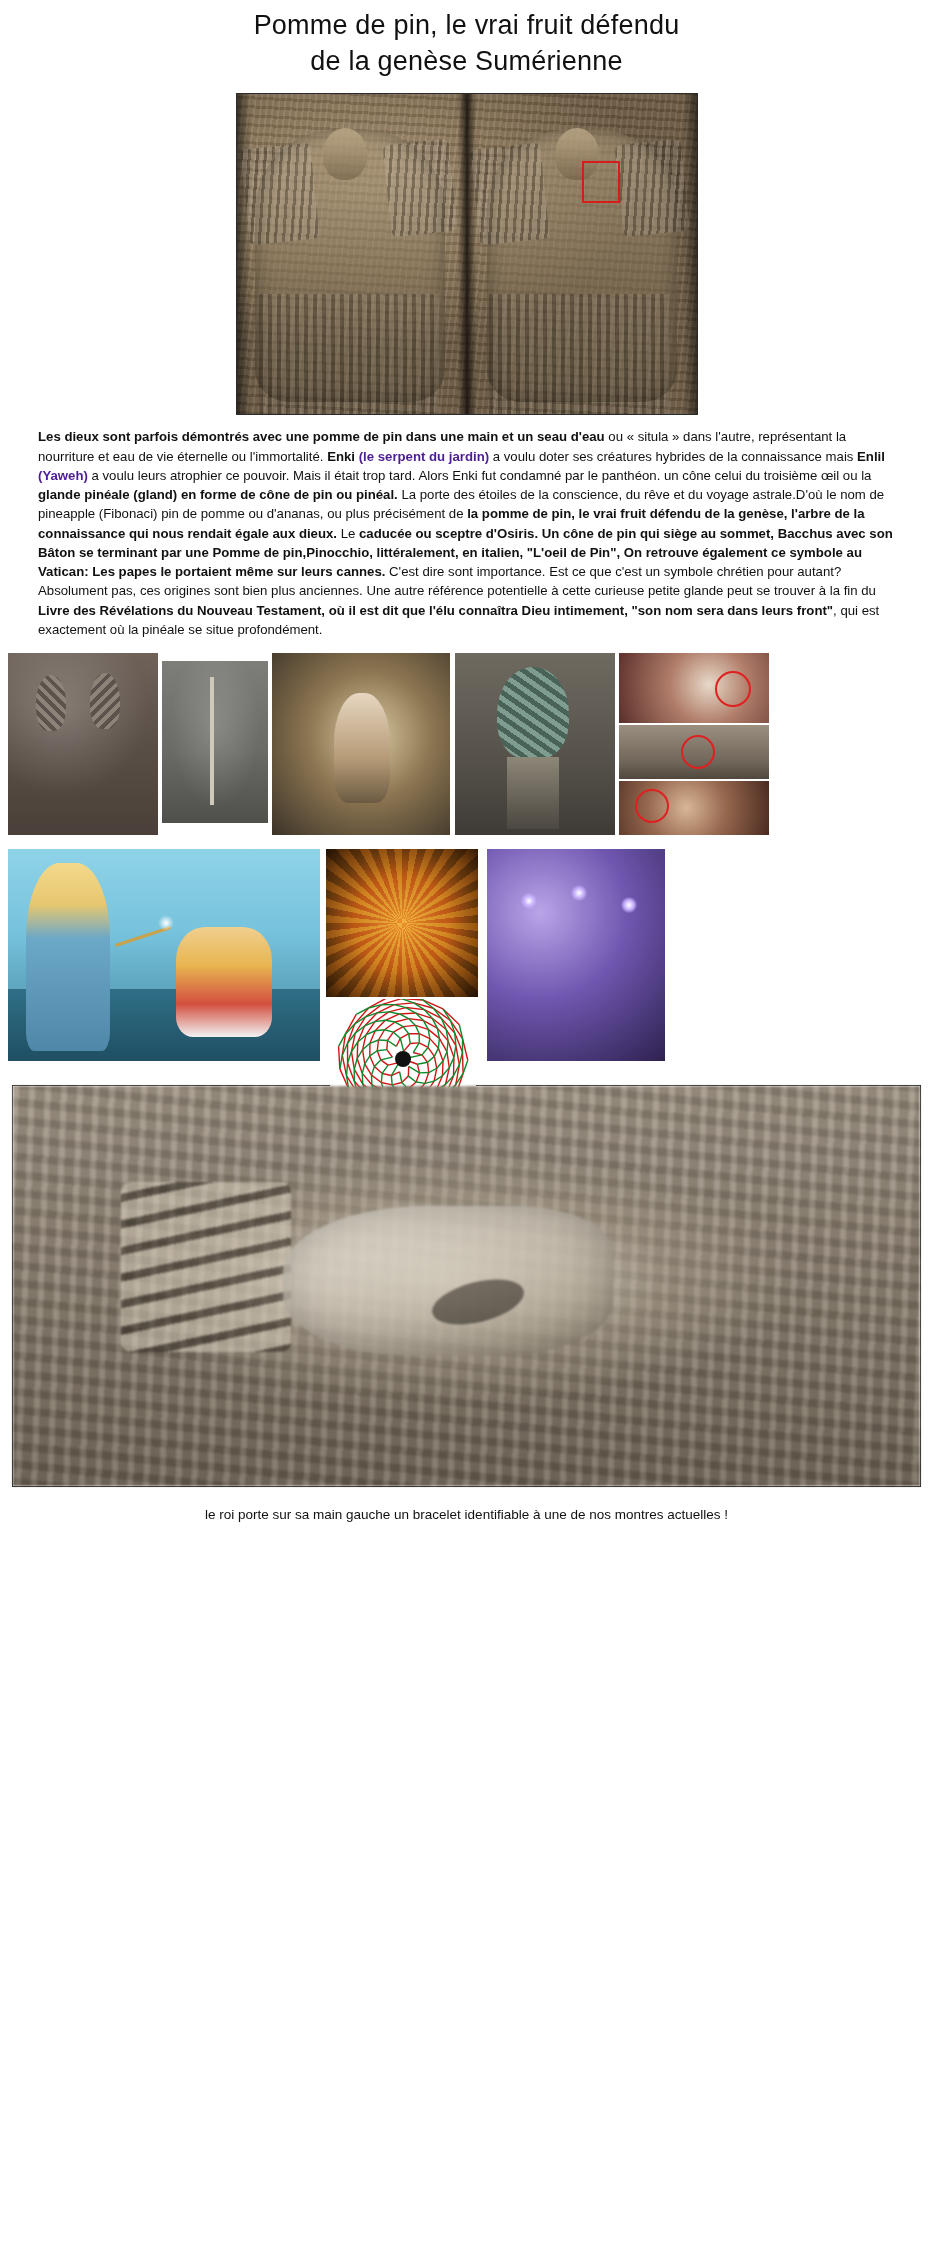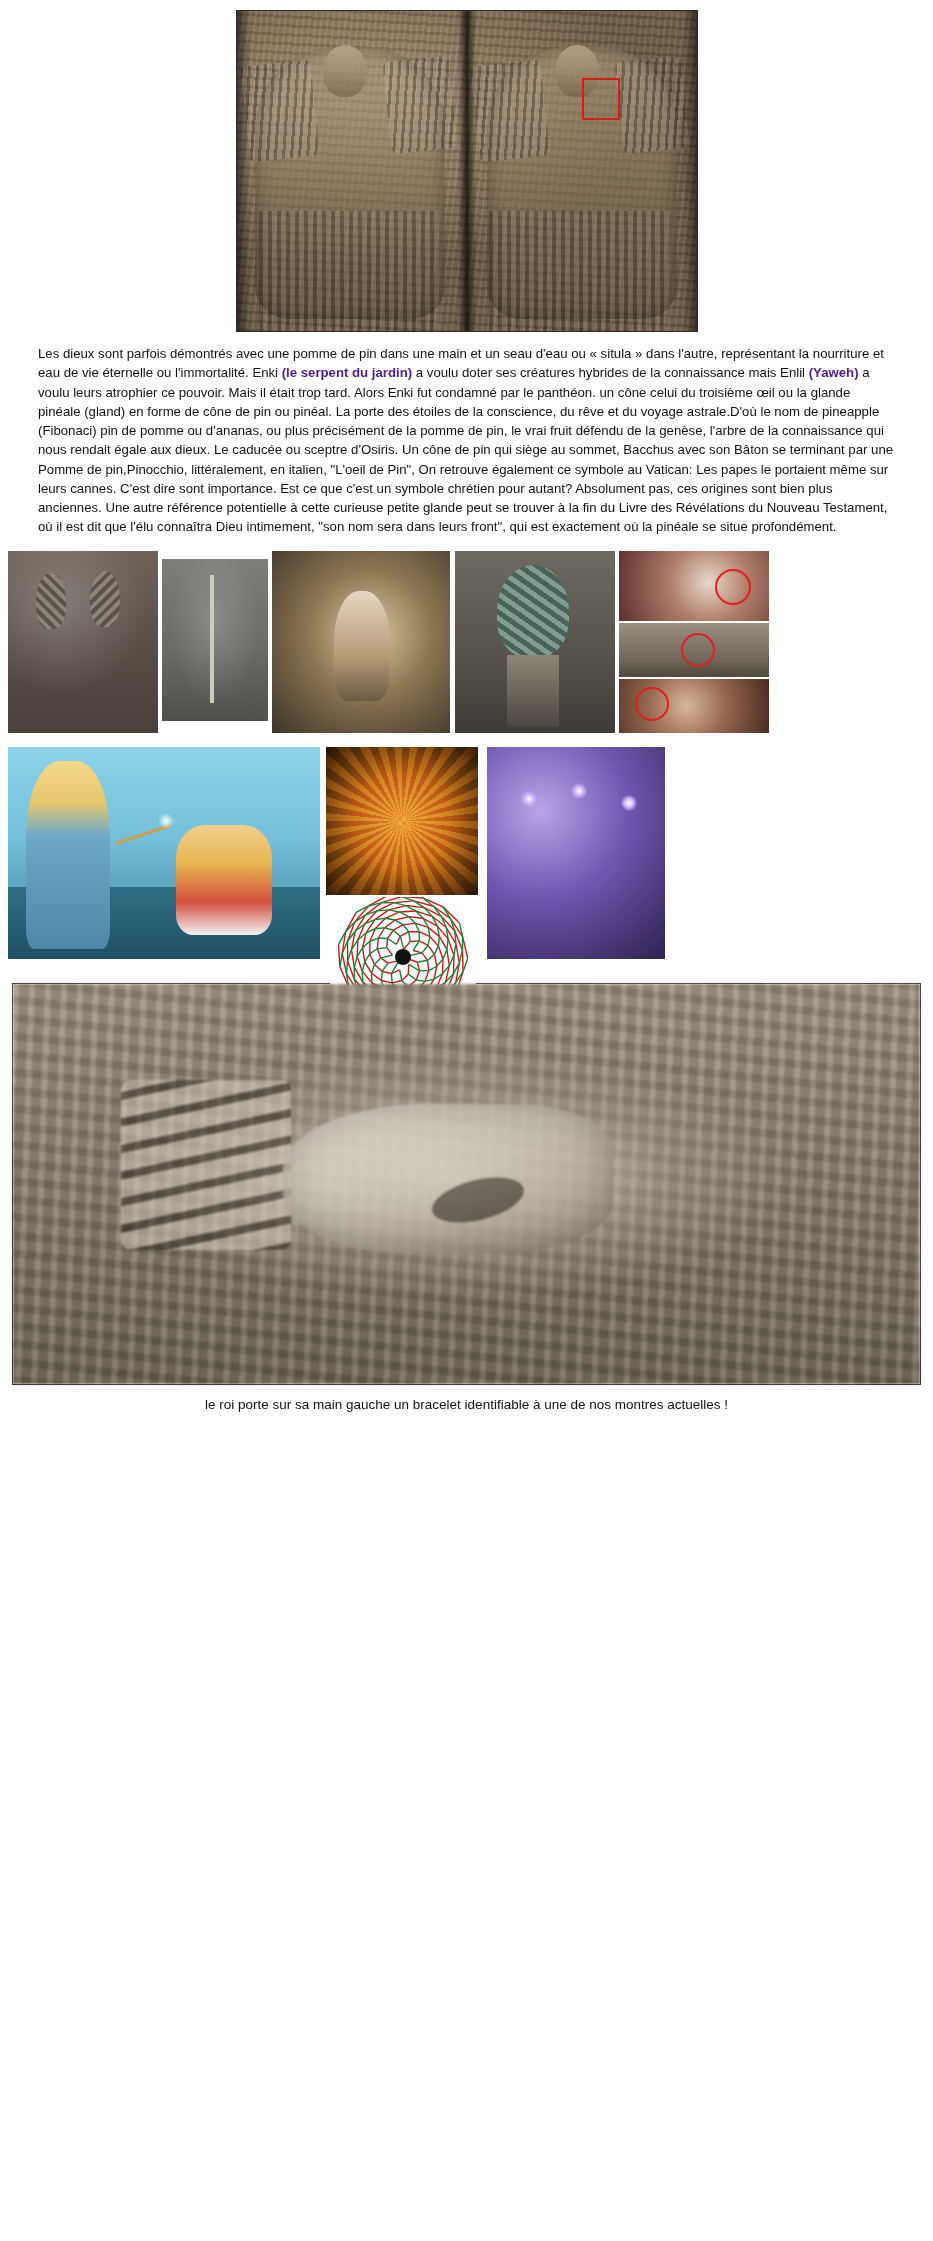--- a/index.html
+++ b/index.html
@@ -97,21 +97,21 @@
   }
 
   
   .body-text {
     margin: 12px 38px 0 38px;
     font-size: 13.2px;
     line-height: 1.46;
     text-align: left;
     color: #111111;
   }
-  .body-text b { font-weight: 400; }
+  .body-text b { font-weight: 700; }
   .red { color: #4c1d95; font-weight: 700; }
 
   
   .gallery {
     margin-top: 14px;
     position: relative;
     width: 933px;
     height: 190px;
   }
   .g-cell {
@@ -308,29 +308,33 @@
     transform: rotate(-14deg);
   }
   .bottom-img .fingers {
     position: absolute; left: 108px; top: 96px; width: 170px; height: 170px;
     background: repeating-linear-gradient(-12deg, rgba(40,34,26,0.5) 0 8px, rgba(225,216,198,0.45) 8px 26px);
     border-radius: 10px;
   }
   .caption {
     text-align: center;
     font-size: 13.5px;
-    padding: 12px 0 14px 0;
+    padding: 20px 0 14px 0;
     color: #111111;
   }
 </style>
 </head>
 <body>
 
 <div class="page">
 
+  <div class="title">
+    <span class="title-line">Pomme de pin, le vrai fruit défendu</span>
+    <span class="title-line">de la genèse Sumérienne</span>
+  </div>
 
   <div class="hero-wrap">
     <div class="hero">
       <div class="fig f1"></div>
       <div class="fig f2"></div>
       <div class="wing w1"></div>
       <div class="wing w2"></div>
       <div class="wing w3"></div>
       <div class="wing w4"></div>
       <div class="head h1"></div>

